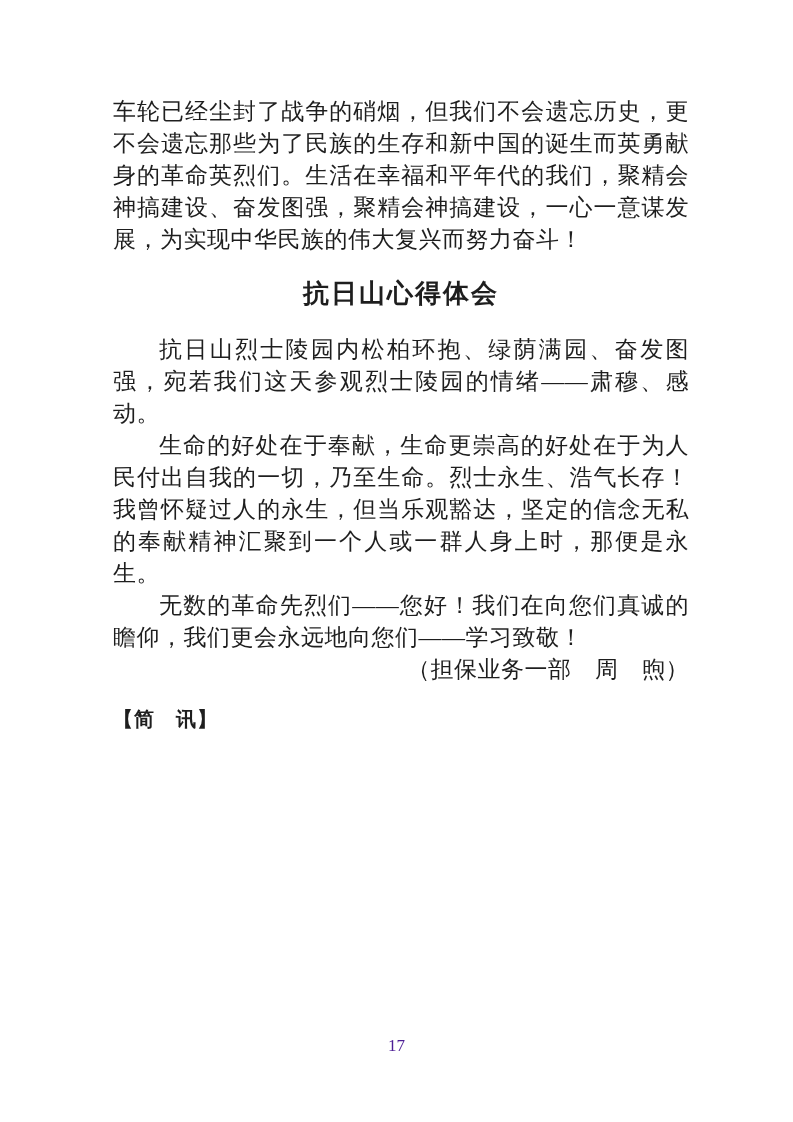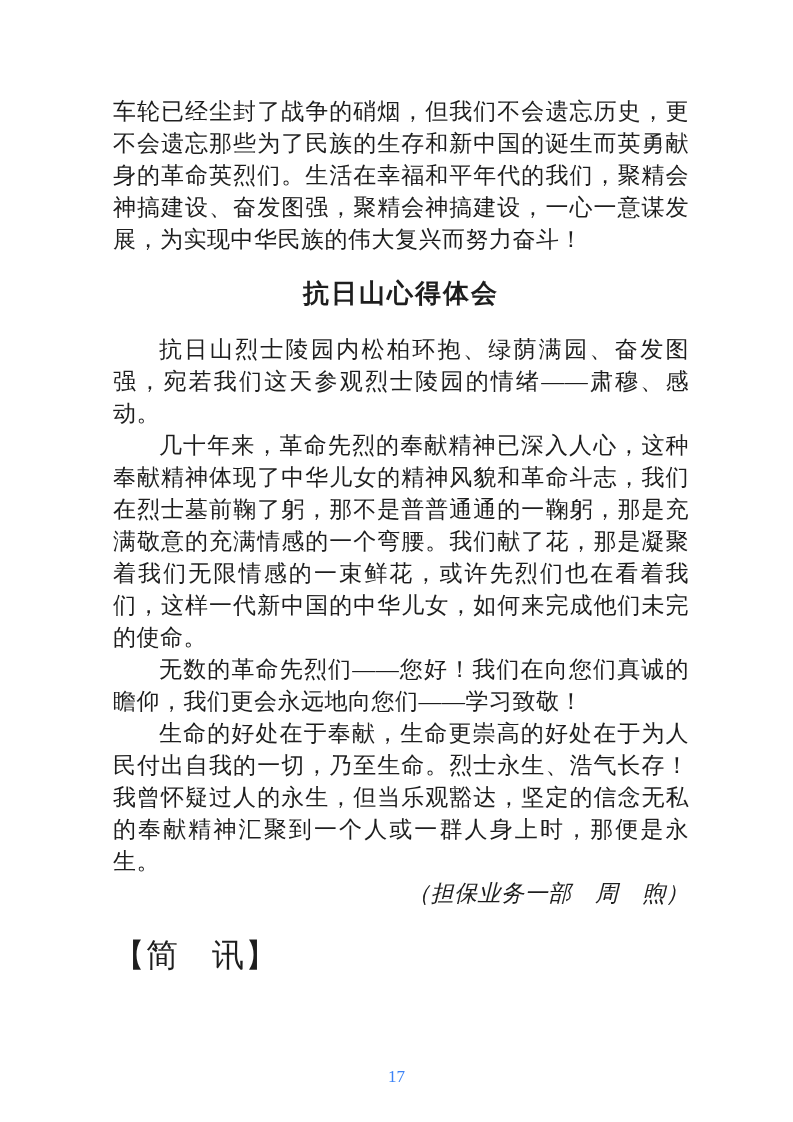--- a/index.html
+++ b/index.html
@@ -48,57 +48,54 @@
     letter-spacing: 2px;
     font-family: Liberation Serif, serif;
   }
   .byline-right {
     margin: 0;
     font-size: 23px;
     line-height: 32px;
     text-align: right;
     text-indent: 0;
     letter-spacing: 0.5px;
-    font-style: italic;
   }
   .briefs-header {
-    margin: 28px 0 2px 0;
-    font-size: 32px;
+    margin: 16px 0 2px 0;
+    font-size: 20px;
     line-height: 34px;
-    font-weight: normal;
+    font-weight: bold;
     letter-spacing: 1px;
   }
   .page-number {
     position: absolute;
     top: 1034px;
     left: 0;
     width: 100%;
     text-align: center;
     font-size: 17px;
     line-height: 24px;
-    color: #3b82f6;
-    margin-top: 31px;
+    color: #4c1d95;
   }
 </style>
 </head>
 <body>
 
 <div class="page">
   <div class="content">
 
     <p class="body-para no-indent">
       <span>车轮已经尘封了战争的硝烟，但我们不会遗忘历史，更不会遗忘那些为了民族的生存和新中国的诞生而英勇献身的革命英烈们。生活在幸福和平年代的我们，聚精会神搞建设、奋发图强，聚精会神搞建设，一心一意谋发展，为实现中华民族的伟大复兴而努力奋斗！</span>
     </p>
 
     <h1 class="article-title">抗日山心得体会</h1>
 
     <p class="body-para">抗日山烈士陵园内松柏环抱、绿荫满园、奋发图强，宛若我们这天参观烈士陵园的情绪——肃穆、感动。</p>
-    <p class="body-para">几十年来，革命先烈的奉献精神已深入人心，这种奉献精神体现了中华儿女的精神风貌和革命斗志，我们在烈士墓前鞠了躬，那不是普普通通的一鞠躬，那是充满敬意的充满情感的一个弯腰。我们献了花，那是凝聚着我们无限情感的一束鲜花，或许先烈们也在看着我们，这样一代新中国的中华儿女，如何来完成他们未完的使命。</p>
+    <p class="body-para">生命的好处在于奉献，生命更崇高的好处在于为人民付出自我的一切，乃至生命。烈士永生、浩气长存！我曾怀疑过人的永生，但当乐观豁达，坚定的信念无私的奉献精神汇聚到一个人或一群人身上时，那便是永生。</p>
     <p class="body-para">无数的革命先烈们——您好！我们在向您们真诚的瞻仰，我们更会永远地向您们——学习致敬！</p>
-    <p class="body-para">生命的好处在于奉献，生命更崇高的好处在于为人民付出自我的一切，乃至生命。烈士永生、浩气长存！我曾怀疑过人的永生，但当乐观豁达，坚定的信念无私的奉献精神汇聚到一个人或一群人身上时，那便是永生。</p>
 
     <p class="byline-right">（担保业务一部　周　煦）</p>
 
     <h2 class="briefs-header">【简　讯】</h2>
 
   </div>
 
   <div class="page-number">17</div>
 </div>
 

